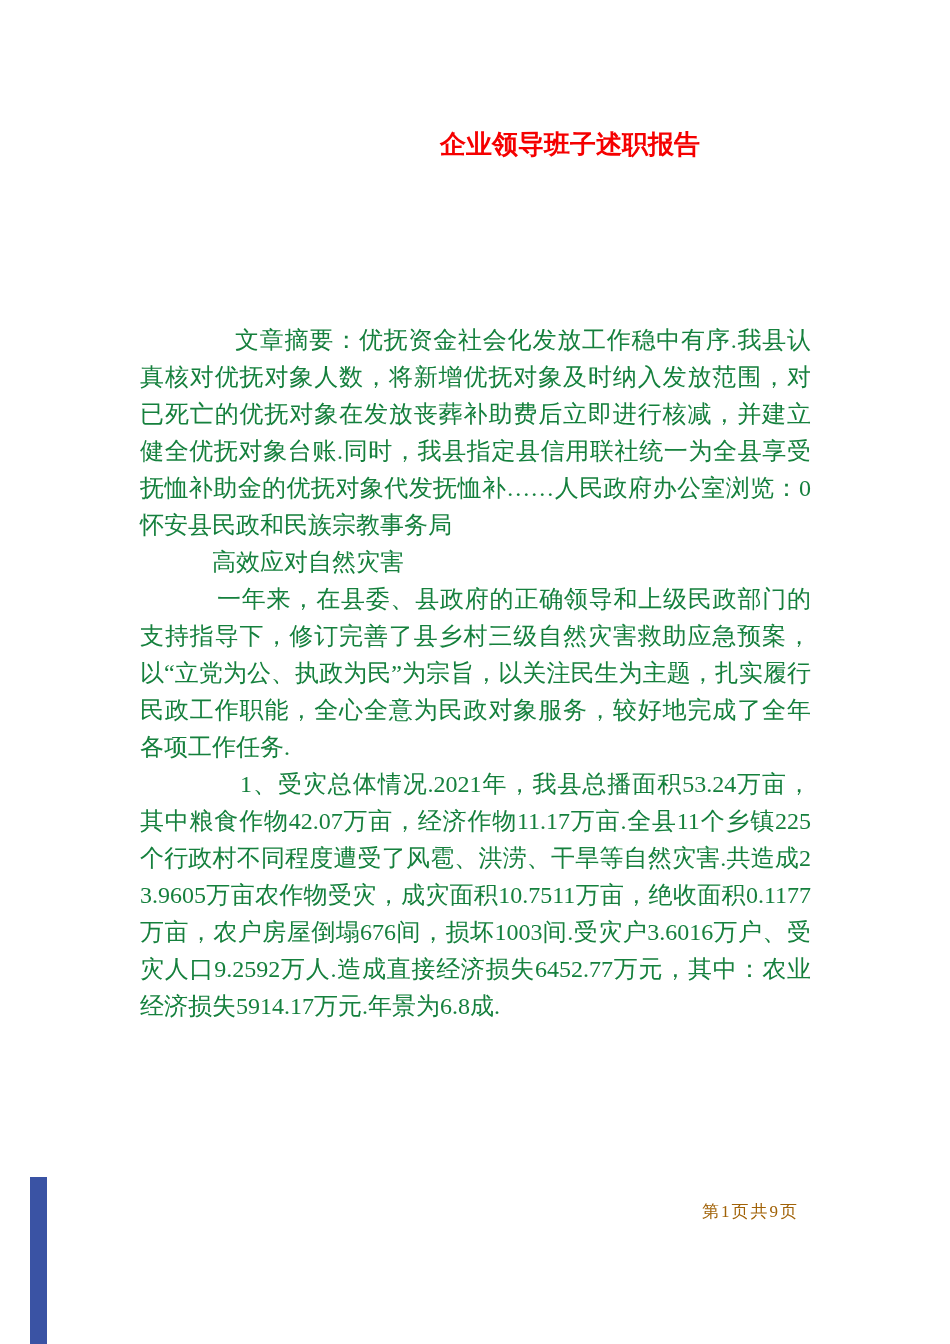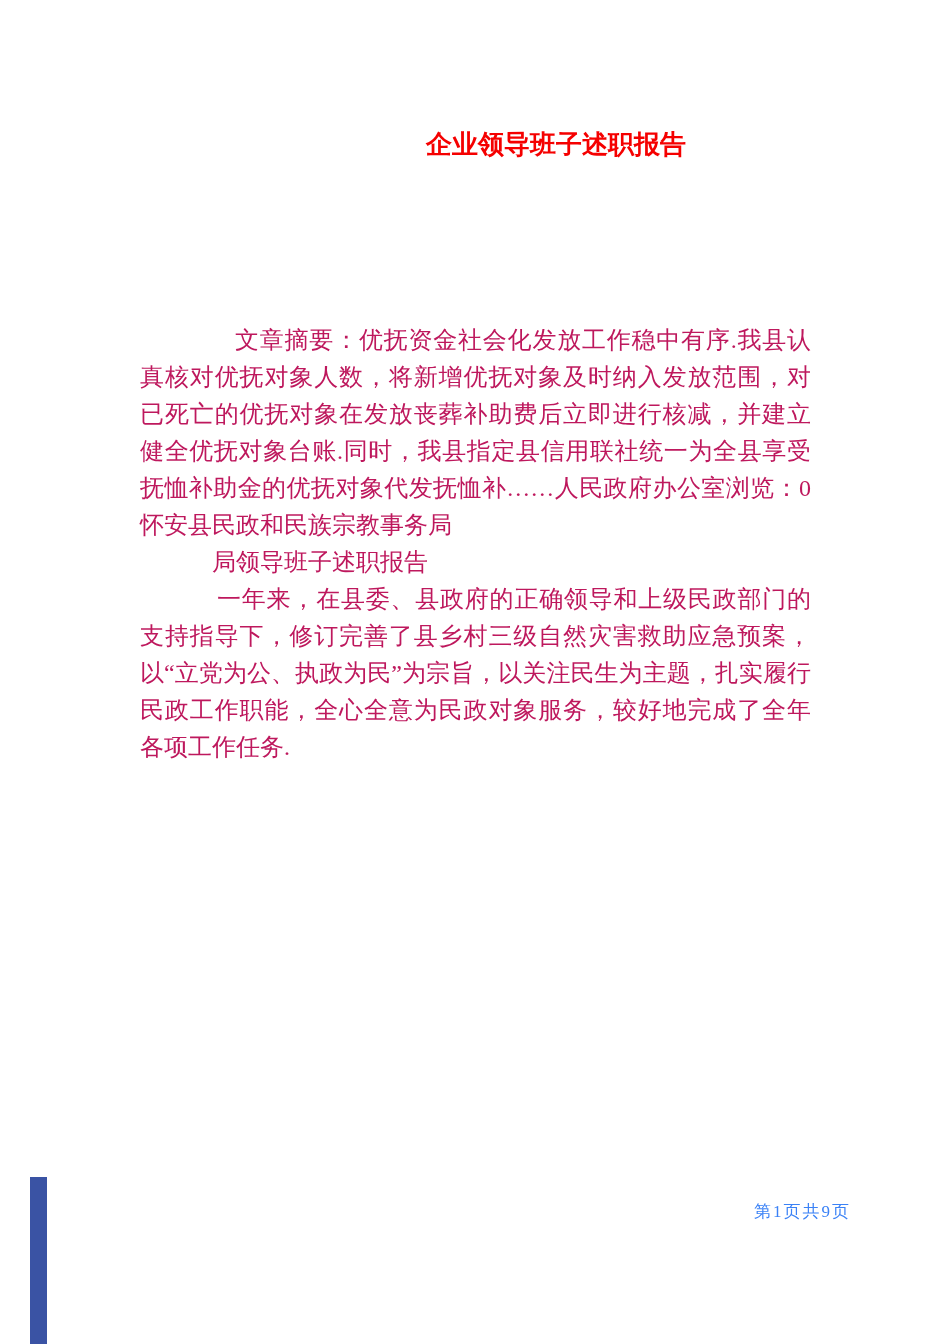--- a/index.html
+++ b/index.html
@@ -5,58 +5,59 @@
   html,body{margin:0;padding:0;}
   body{
     width:950px;height:1344px;
     background:#ffffff;
     position:relative;
     font-family:"Liberation Serif","DejaVu Serif",serif;
     overflow:hidden;
   }
   .page{position:absolute;inset:0;background:#ffffff;}
   .doc-title{
-    position:absolute;left:426px;top:129px;
+    position:absolute;left:440px;top:129px;
     font-size:26px;line-height:32px;font-weight:bold;
     color:#f50000;                 
     margin:0;white-space:nowrap;
   }
   .content{
     position:absolute;left:140px;top:322px;width:671px;
     font-size:24px;line-height:37px;
-    color:#be185d;                 
+    color:#15803d;                 
     text-align:justify;text-justify:inter-ideograph;
   }
   .content p{margin:0;padding:0;word-break:break-all;}
   .p0{text-indent:95px;}
   .p1{text-indent:72px;}
   .p2{text-indent:77px;}
   .p3{text-indent:66px;}
   .p4{text-indent:100px;}
   .p5{text-indent:97px;}
   .page-footer{
-    position:absolute;left:754px;top:1202px;
-    font-size:17px;line-height:20px;color:#3b82f6;
+    position:absolute;left:702px;top:1202px;
+    font-size:17px;line-height:20px;color:#a16207;
     letter-spacing:2px;white-space:nowrap;
   }
   .edge-marker{
     position:absolute;left:30px;top:1177px;width:17px;height:167px;
     background:#3a53a4;            
   }
 </style>
 </head>
 <body>
 
 <div class="page">
 
   <h1 class="doc-title">企业领导班子述职报告</h1>
 
   <div class="content">
     <p class="p0">文章摘要：优抚资金社会化发放工作稳中有序.我县认真核对优抚对象人数，将新增优抚对象及时纳入发放范围，对已死亡的优抚对象在发放丧葬补助费后立即进行核减，并建立健全优抚对象台账.同时，我县指定县信用联社统一为全县享受抚恤补助金的优抚对象代发抚恤补……人民政府办公室浏览：0怀安县民政和民族宗教事务局</p>
-    <p class="p1">局领导班子述职报告</p>
+    <p class="p1">高效应对自然灾害</p>
     <p class="p2">一年来，在县委、县政府的正确领导和上级民政部门的支持指导下，修订完善了县乡村三级自然灾害救助应急预案，以“立党为公、执政为民”为宗旨，以关注民生为主题，扎实履行民政工作职能，全心全意为民政对象服务，较好地完成了全年各项工作任务.</p>
+    <p class="p4">1、受灾总体情况.2021年，我县总播面积53.24万亩，其中粮食作物42.07万亩，经济作物11.17万亩.全县11个乡镇225个行政村不同程度遭受了风雹、洪涝、干旱等自然灾害.共造成23.9605万亩农作物受灾，成灾面积10.7511万亩，绝收面积0.1177万亩，农户房屋倒塌676间，损坏1003间.受灾户3.6016万户、受灾人口9.2592万人.造成直接经济损失6452.77万元，其中：农业经济损失5914.17万元.年景为6.8成.</p>
   </div>
 
   <div class="page-footer">第1页共9页</div>
 
   <div class="edge-marker"></div>
 
 </div>
 
 </body></html>

